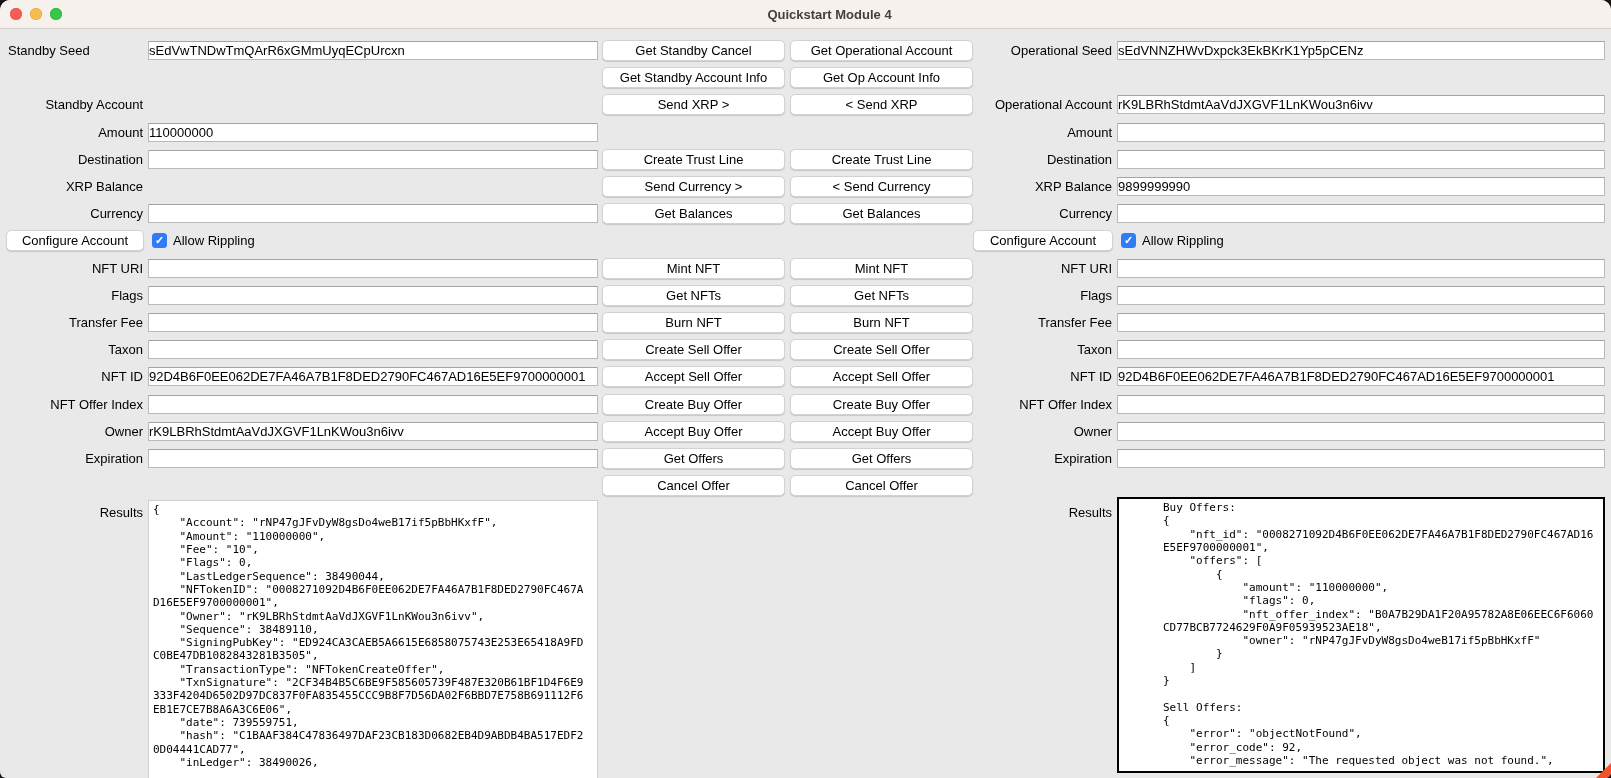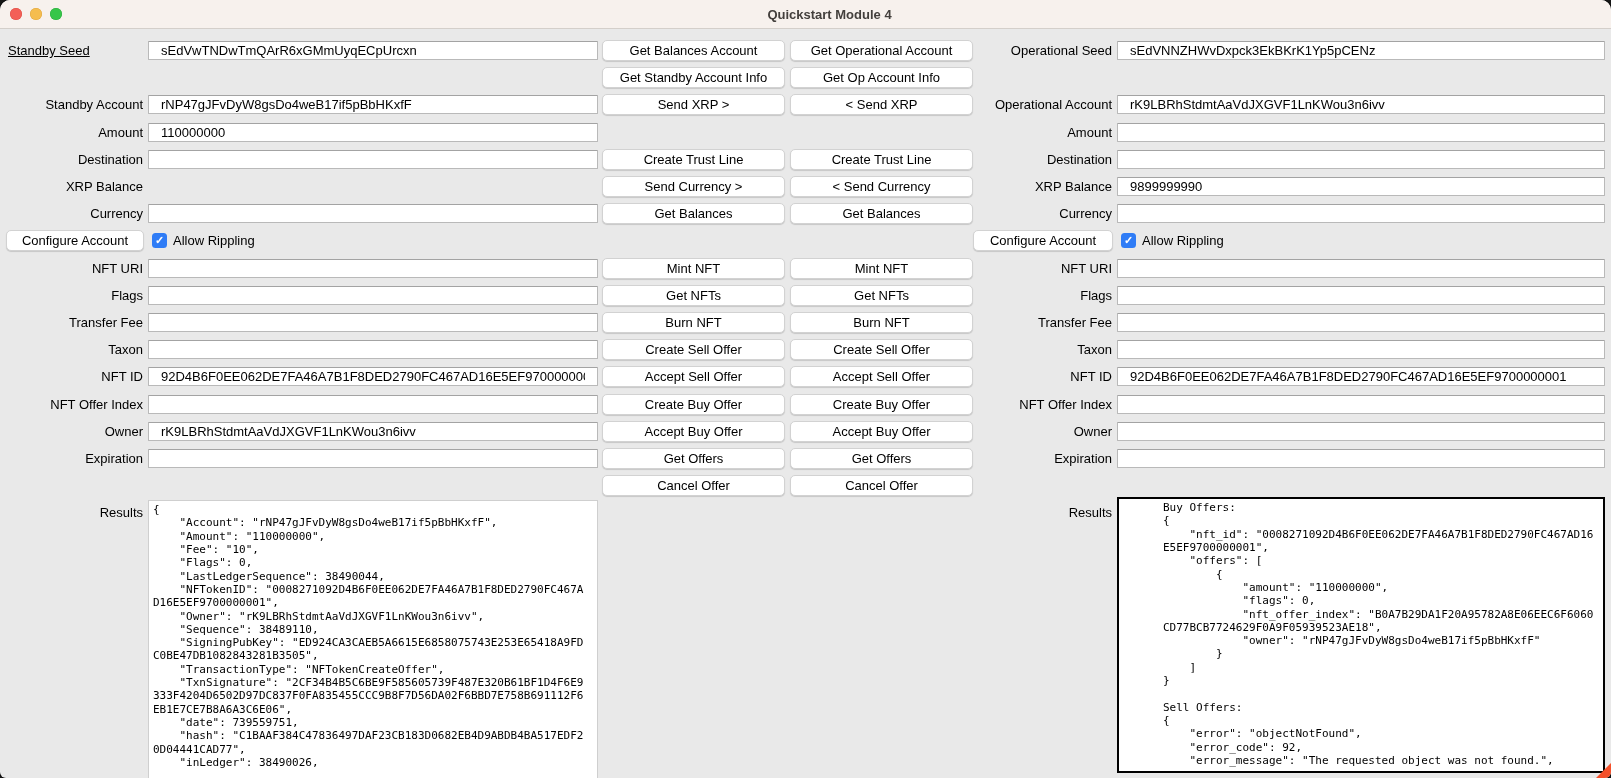--- a/index.html
+++ b/index.html
@@ -22,21 +22,21 @@
     grid-template-columns:142px 450px 4px 183px 5px 183px 144px 1fr;
     grid-template-rows:repeat(17,27.2px) 1fr;
   }
   .cell{display:flex;align-items:center;min-width:0;}
   .lbl{justify-content:flex-end;padding-right:5px;white-space:nowrap;}
   .lbl.left-align{justify-content:flex-start;padding-left:2px;}
   .lbl.top{align-items:flex-start;padding-top:6px;}
   .field{
     width:100%;height:19px;box-sizing:border-box;background:#fff;
     border:1px solid #b9b9b9;border-top-color:#a3a3a3;border-radius:1px;
-    font-family:"Liberation Sans",sans-serif;font-size:13px;padding:0 12px;color:#000;outline:none;
+    font-family:"Liberation Sans",sans-serif;font-size:13px;padding:0 0;color:#000;outline:none;
   }
   .btn{
     width:100%;height:21px;box-sizing:border-box;background:#fff;
     border:1px solid #d2d2d2;border-radius:5px;box-shadow:0 1px 1px rgba(0,0,0,.15);
     font-family:"Liberation Sans",sans-serif;font-size:13px;color:#000;
     display:flex;align-items:center;justify-content:center;white-space:nowrap;cursor:default;
   }
   .cfg-btn{margin-right:4px;}
   .chkrow{gap:6px;padding-left:4px;}
   .checkbox{
@@ -64,46 +64,43 @@
     <div class="traffic">
       <span class="light" style="background:#f35f57;box-shadow:inset 0 0 0 .5px #dd4d44;"></span>
       <span class="light" style="background:#f5bd4f;box-shadow:inset 0 0 0 .5px #e0a63c;"></span>
       <span class="light" style="background:#36c649;box-shadow:inset 0 0 0 .5px #2aab3c;"></span>
     </div>
     <span class="title">Quickstart Module 4</span>
   </div>
 
   <div class="content">
 
-    <div class="cell lbl left-align" style="grid-row:1;grid-column:1;text-decoration:underline;">Standby Seed</div>
+    <div class="cell lbl left-align" style="grid-row:1;grid-column:1;">Standby Seed</div>
     <div class="cell" style="grid-row:1;grid-column:2;">
         <input class="field" value="sEdVwTNDwTmQArR6xGMmUyqECpUrcxn" style="">
       </div>
     <div class="cell" style="grid-row:1;grid-column:4;">
-        <div class="btn">Get Balances Account</div>
+        <div class="btn">Get Standby Cancel</div>
       </div>
     <div class="cell" style="grid-row:1;grid-column:6;">
         <div class="btn">Get Operational Account</div>
       </div>
     <div class="cell lbl" style="grid-row:1;grid-column:7;">Operational Seed</div>
     <div class="cell" style="grid-row:1;grid-column:8;">
         <input class="field" value="sEdVNNZHWvDxpck3EkBKrK1Yp5pCENz" style="">
       </div>
 
     <div class="cell" style="grid-row:2;grid-column:4;">
         <div class="btn">Get Standby Account Info</div>
       </div>
     <div class="cell" style="grid-row:2;grid-column:6;">
         <div class="btn">Get Op Account Info</div>
       </div>
 
     <div class="cell lbl" style="grid-row:3;grid-column:1;">Standby Account</div>
-    <div class="cell" style="grid-row:3;grid-column:2;">
-        <input class="field" value="rNP47gJFvDyW8gsDo4weB17if5pBbHKxfF" style="">
-      </div>
     <div class="cell" style="grid-row:3;grid-column:4;">
         <div class="btn">Send XRP &gt;</div>
       </div>
     <div class="cell" style="grid-row:3;grid-column:6;">
         <div class="btn">&lt; Send XRP</div>
       </div>
     <div class="cell lbl" style="grid-row:3;grid-column:7;">Operational Account</div>
     <div class="cell" style="grid-row:3;grid-column:8;">
         <input class="field" value="rK9LBRhStdmtAaVdJXGVF1LnKWou3n6ivv" style="">
       </div>

